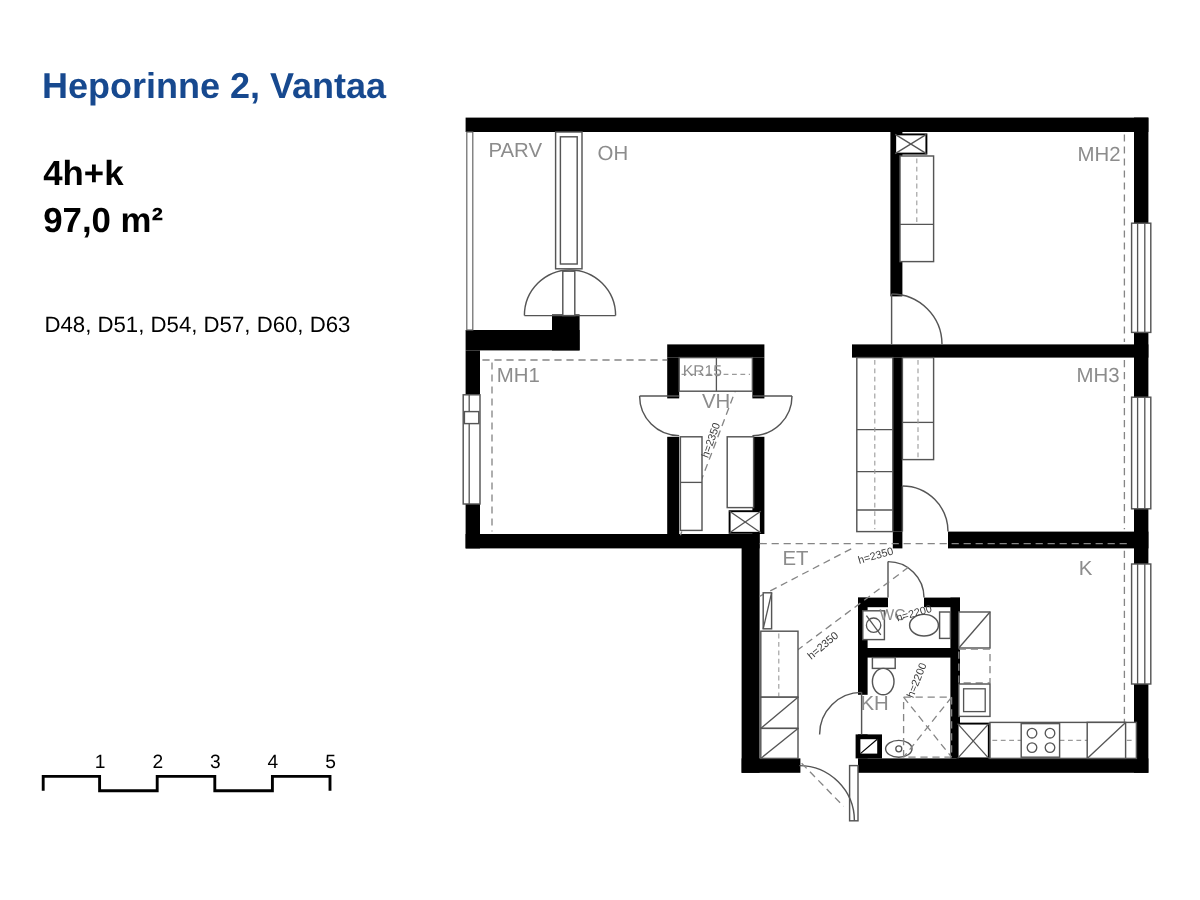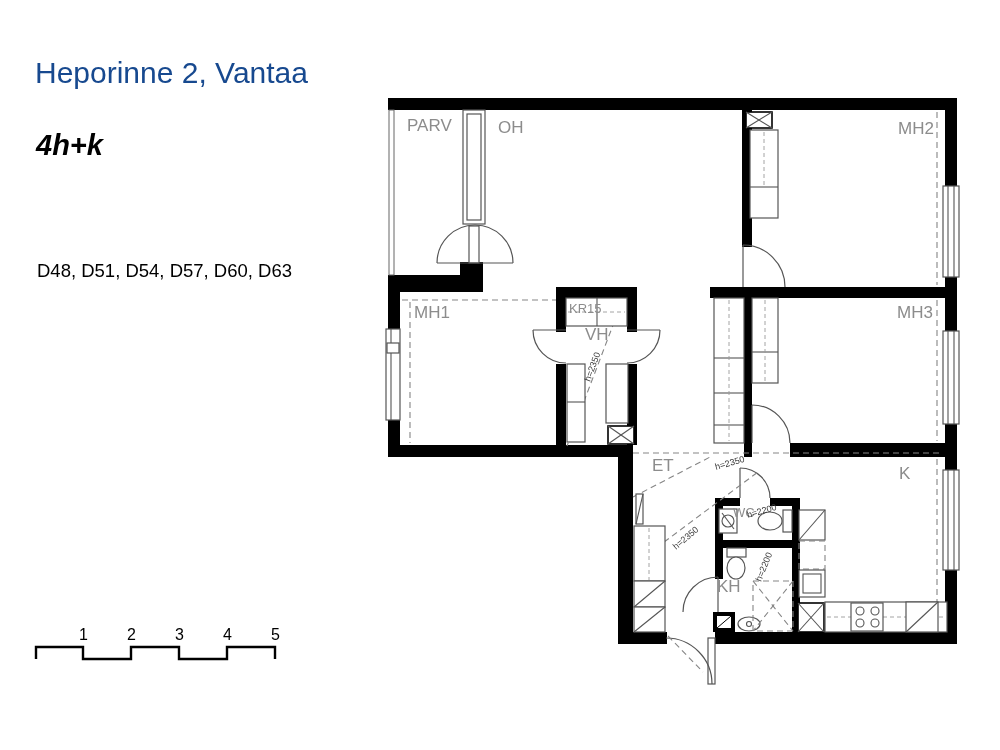--- a/index.html
+++ b/index.html
@@ -2,25 +2,25 @@
 <html><head>
 <meta charset="utf-8">
 <style>
   html,body{margin:0;padding:0;}
   body{
     width:1000px;height:750px;background:#ffffff;position:relative;overflow:hidden;
     font-family:"Liberation Sans", sans-serif;
   }
   .page-title{
     position:absolute;left:35px;top:56px;
-    font-size:30px;font-weight:normal;color:#17498f;letter-spacing:0px;
+    font-size:30px;font-weight:bold;color:#17498f;letter-spacing:0px;
   }
   .apt-block{
     position:absolute;left:36px;top:126px;color:#000;
-    font-size:29px;font-weight:bold;line-height:39px;font-style:italic;
+    font-size:29px;font-weight:bold;line-height:39px;
   }
   .apt-units{
     position:absolute;left:37px;top:260px;color:#000;
     font-size:18.5px;font-weight:normal;text-align:right;
   }
   svg text{font-family:"Liberation Sans", sans-serif;}
   .room-lbl{fill:#8c8c8c;font-size:17px;}
   .room-lbl-sm{fill:#8c8c8c;font-size:13px;}
   .h-lbl{fill:#3c3c3c;font-size:9px;}
   .scale-num{fill:#000;font-size:16px;}
@@ -32,20 +32,21 @@
   .cdash{fill:none;stroke:#9a9a9a;stroke-width:0.9;stroke-dasharray:4 3;}
   .xbox{fill:#ffffff;stroke:#000;stroke-width:1.6;}
 </style>
 </head>
 <body>
 
 <div class="page-title">Heporinne 2, Vantaa</div>
 
 <div class="apt-block">
   <div>4h+k</div>
+  <div>97,0 m²</div>
 </div>
 
 <div class="apt-units">D48, D51, D54, D57, D60, D63</div>
 
 <svg width="1000" height="750" viewBox="0 0 1000 750" style="position:absolute;left:0;top:0;">
 
   <g>
     <rect class="wall" x="388" y="98" width="569" height="12"></rect>
     <rect class="wall" x="945" y="98" width="12" height="546"></rect>
     <rect class="wall" x="618" y="632" width="49" height="12"></rect>

